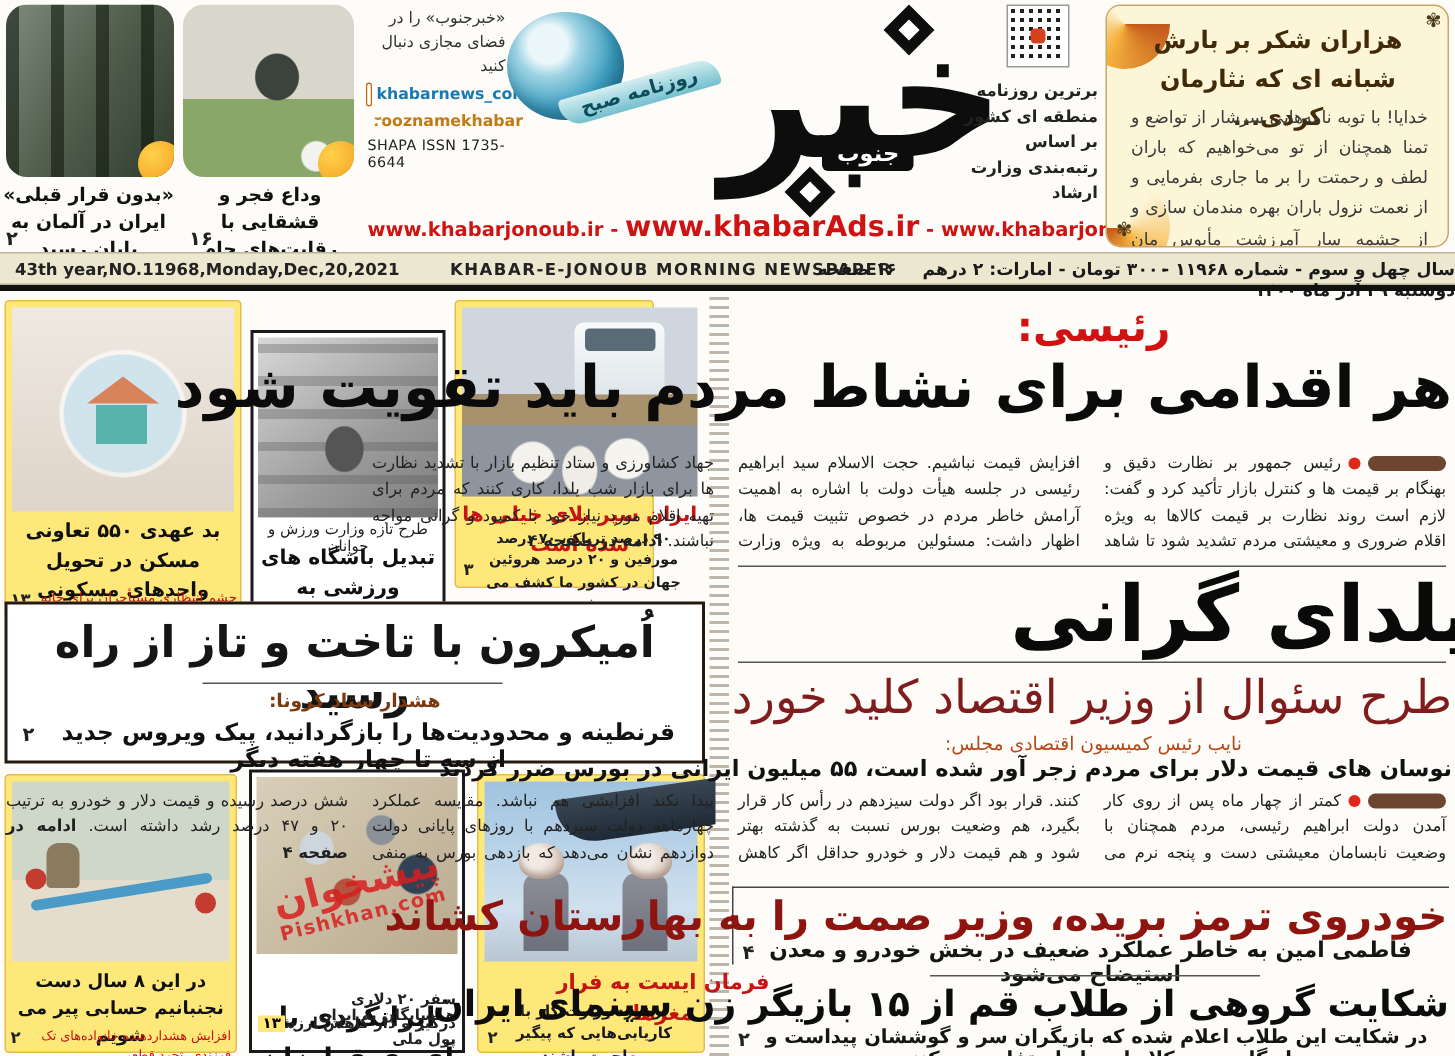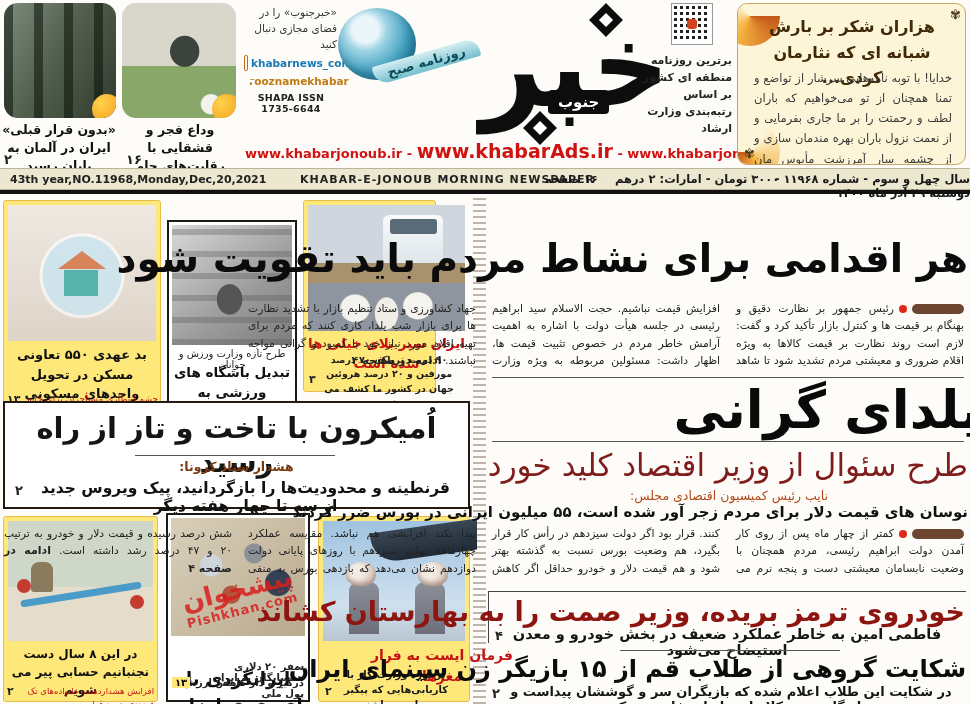--- a/index.html
+++ b/index.html
@@ -30,21 +30,21 @@
 
   .social-follow { font-size:10.5px; color:#333; line-height:1.5; }
   .social-row { display:flex; align-items:center; gap:4px; direction:ltr; justify-content:flex-start; margin-top:4px; }
   .ig-icon { width:14px; height:14px; border-radius:4px; background:linear-gradient(45deg,#e08a1e,#d8541e); border:1.5px solid #fff; box-shadow:0 0 0 1px #c96a10; position:relative; }
   .ig-icon:before { content:""; position:absolute; inset:2.5px; border:1.5px solid #fff; border-radius:50%; }
   .tg-icon { width:14px; height:14px; border-radius:50%; background:#2aa0d8; position:relative; }
   .tg-icon:before { content:""; position:absolute; left:3px; top:5px; width:0; height:0;
       border-left:8px solid #fff; border-top:2.5px solid transparent; border-bottom:2.5px solid transparent; }
   .handle { font-size:10.5px; font-weight:bold; color:#1779b5; }
   .handle.or { color:#c07b12; }
-  .issn { font-size:9.5px; font-weight:bold; color:#222; letter-spacing:.3px; margin-top:4px;text-align:center; }
+  .issn { font-size:9.5px; font-weight:normal; color:#222; letter-spacing:.3px; margin-top:4px; }
 
   .globe { width:78px; height:72px; border-radius:50%;
       background:radial-gradient(circle at 35% 30%, #eaf6fa 0 18%, #9fd4e4 30%, #3f9fc0 60%, #1d7396 100%);
       box-shadow:inset -4px -6px 10px rgba(0,40,60,.35); }
   .ribbon { background:linear-gradient(#d5eef2,#74bfcd); color:#0b4d5a; font-weight:bold; font-size:13px;
       padding:2px 14px; border-radius:3px 14px 3px 14px; transform:rotate(-16deg); letter-spacing:1px; }
   .mast-title { font-weight:900; color:#0d0d0d; font-size:108px; line-height:1; transform:scaleY(1.08); letter-spacing:-4px; }
   .jonub-badge { background:#0d0d0d; color:#fff; font-size:15px; font-weight:bold; padding:3px 10px; border-radius:4px; }
   .diamond { width:24px; height:24px; background:#fff; border:7px solid #0d0d0d; transform:rotate(45deg); }
   .urls { font-size:13px; font-weight:bold; color:#cf1212; }
@@ -275,20 +275,21 @@
       <div class="suit" style="left:18%;"></div>
       <div class="suit" style="right:14%;"></div>
       <div class="brain" style="left:16%; bottom:46%;"></div>
       <div class="brain" style="right:12%; bottom:46%;"></div>
     </div>
     <div class="abs rtl c box-title red" style="left:4px; top:128px; width:142px; font-size:14px;margin-left:48px;">فرمان ایست به فرار مغزها</div>
     <div class="abs rtl c box-sub dark" style="left:14px; top:150px; width:126px; font-size:10px; font-weight:bold;">برخورد وزارت کار با کاریابی‌هایی که پیگیر مهاجرت باشند</div>
     <div class="abs pagenum" style="left:6px; top:168px; font-size:11px;">۲</div>
   </div>
 
+  <div class="abs rtl c lead-kicker" style="left:490px; top:203px; width:478px;">رئیسی:</div>
   <div class="abs rtl c lead-headline nowrap" style="left:486px; top:236px; width:482px;">هر اقدامی برای نشاط مردم باید تقویت شود</div>
   <div class="abs rtl j bodytext" style="left:492px; top:300px; width:472px; height:72px;">
     <span class="pill"></span><span class="dot"></span><span>رئیس جمهور بر نظارت دقیق و بهنگام بر قیمت ها و کنترل بازار تأکید کرد و گفت: لازم است روند نظارت بر قیمت کالاها به ویژه اقلام ضروری و معیشتی مردم تشدید شود تا شاهد افزایش قیمت نباشیم. حجت الاسلام سید ابراهیم رئیسی در جلسه هیأت دولت با اشاره به اهمیت آرامش خاطر مردم در خصوص تثبیت قیمت ها، اظهار داشت: مسئولین مربوطه به ویژه وزارت جهاد کشاورزی و ستاد تنظیم بازار با تشدید نظارت ها برای بازار شب یلدا، کاری کنند که مردم برای تهیه اقلام مورد نیاز خود با کمبود و گرانی مواجه نباشند.</span> <b>ادامه در صفحه ۴</b>
   </div>
   <div class="abs thin-line" style="left:492px; top:377px; width:472px;"></div>
 
   <div class="abs rtl yalda-headline nowrap" style="left:648px; top:380px; width:318px; text-align:center;margin-left:20px;">یلدای گرانی</div>
   <div class="abs thin-line" style="left:492px; top:441px; width:472px;"></div>
 
   <div class="abs rtl c q-headline nowrap" style="left:490px; top:447px; width:478px;">طرح سئوال از وزیر اقتصاد کلید خورد</div>

